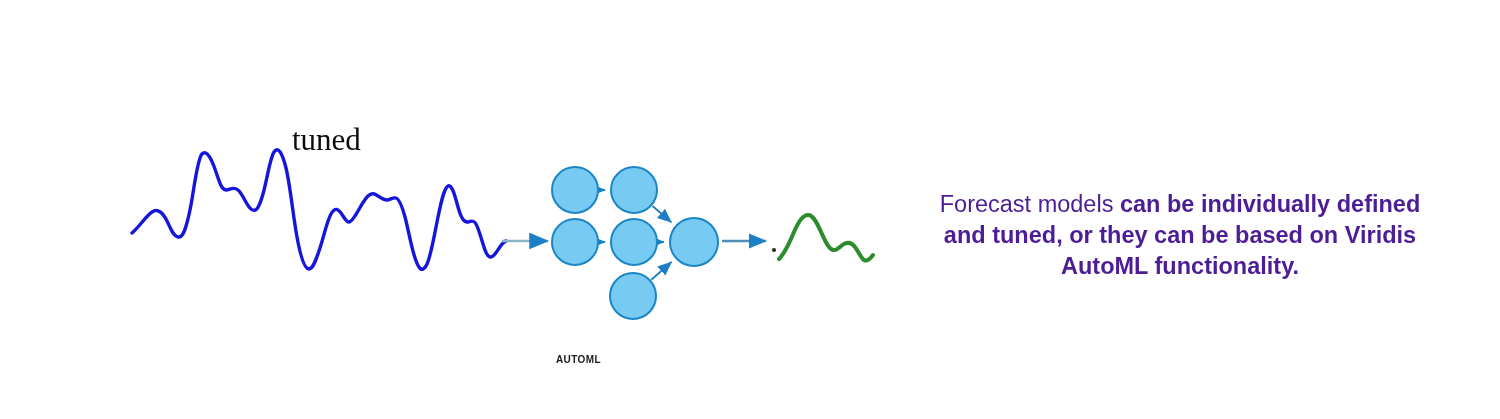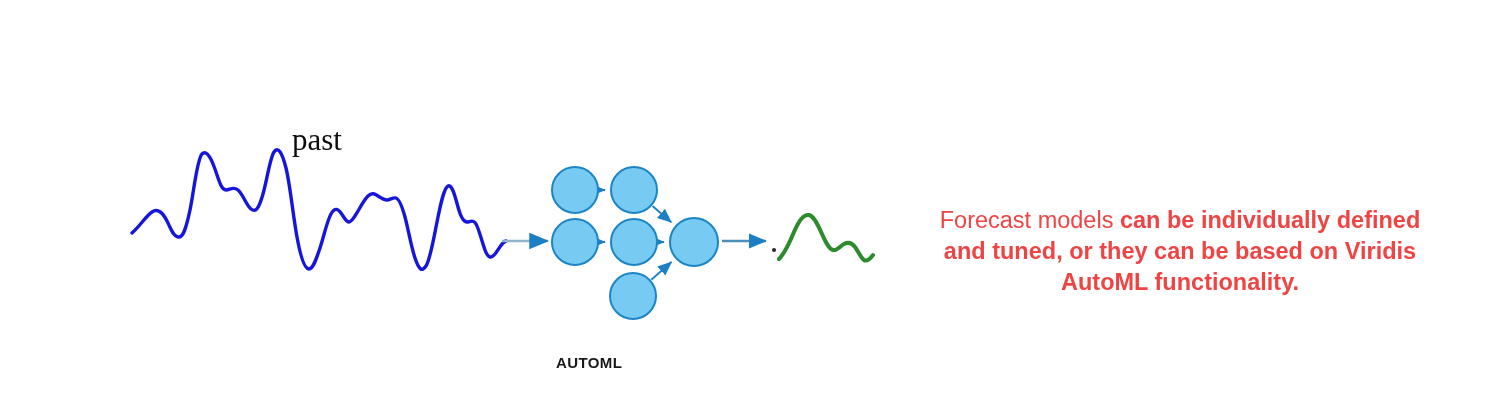--- a/index.html
+++ b/index.html
@@ -40,36 +40,35 @@
     left: 791px;
     top: 143px;
     font-size: 31px;
   }
   #label-automl {
     position: absolute;
     left: 556px;
     top: 354px;
     font-family: "Liberation Sans", sans-serif;
     font-weight: bold;
-    font-size: 15px;
+    font-size: 10px;
     letter-spacing: 0.4px;
     color: #191919;
     white-space: nowrap;
   }
   #caption {
     position: absolute;
     left: 930px;
     top: 189px;
     width: 500px;
     text-align: center;
     font-family: "Liberation Sans", sans-serif;
     font-size: 23.5px;
     line-height: 31px;
-    color: #ef4444;
-    margin-top: 16px;
+    color: #4c1d95;
   }
   #caption .reg { font-weight: 400; }
   #caption .bold { font-weight: bold; }
 </style>
 </head>
 <body>
 
 <div id="canvas">
 
   <svg id="scene" viewBox="0 0 1500 419">
@@ -111,21 +110,21 @@
     <g>
       <line id="conn-arrow-2" stroke="#4E8FB8" stroke-width="2.4" marker-end="url(#ah-blue-sm)" x1="722" y1="241" x2="766" y2="241"></line>
       <circle id="future-dot" cx="774" cy="250" r="2.1" fill="#2b2b2b"></circle>
     </g>
 
     <g>
       <path id="future-path" fill="none" stroke="#2C8B2C" stroke-width="4" stroke-linecap="round" stroke-linejoin="round" d="M779,259 C784,254 789,244 794,232 C799,220 804,214 809,215 C814,216 818,225 822,234 C826,243 829,249 833,250 C837,251 840,246 844,244 C848,242 852,243 855,247 C858,251 861,258 864,260 C867,262 870,259 873,255"></path>
     </g>
   </svg>
 
-  <div class="label-serif" id="label-past">past</div>
+  <div class="label-serif" id="label-past">tuned</div>
 
 
   <div id="label-automl">AUTOML</div>
 
   <div id="caption">
     <span class="reg">Forecast models </span><span class="bold">can be individually defined and tuned, or they can be based on Viridis AutoML functionality.</span>
   </div>
 
 </div>
 

